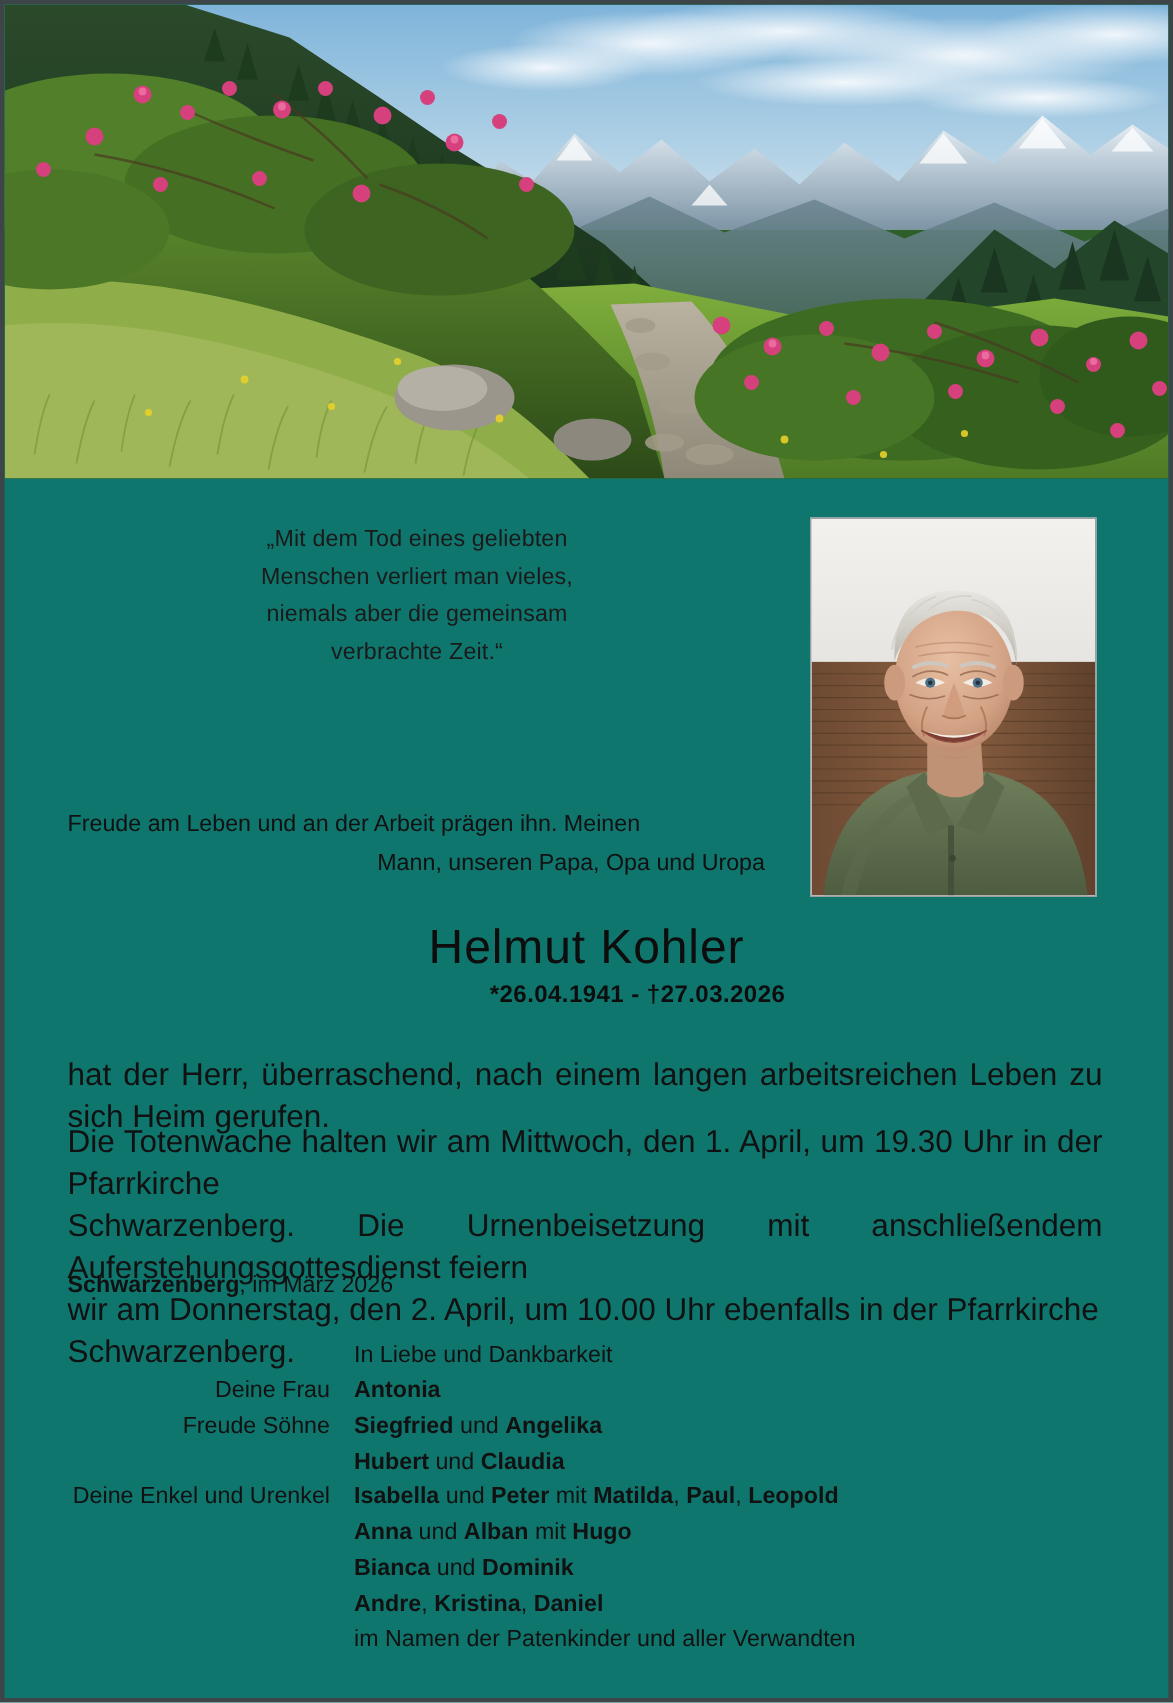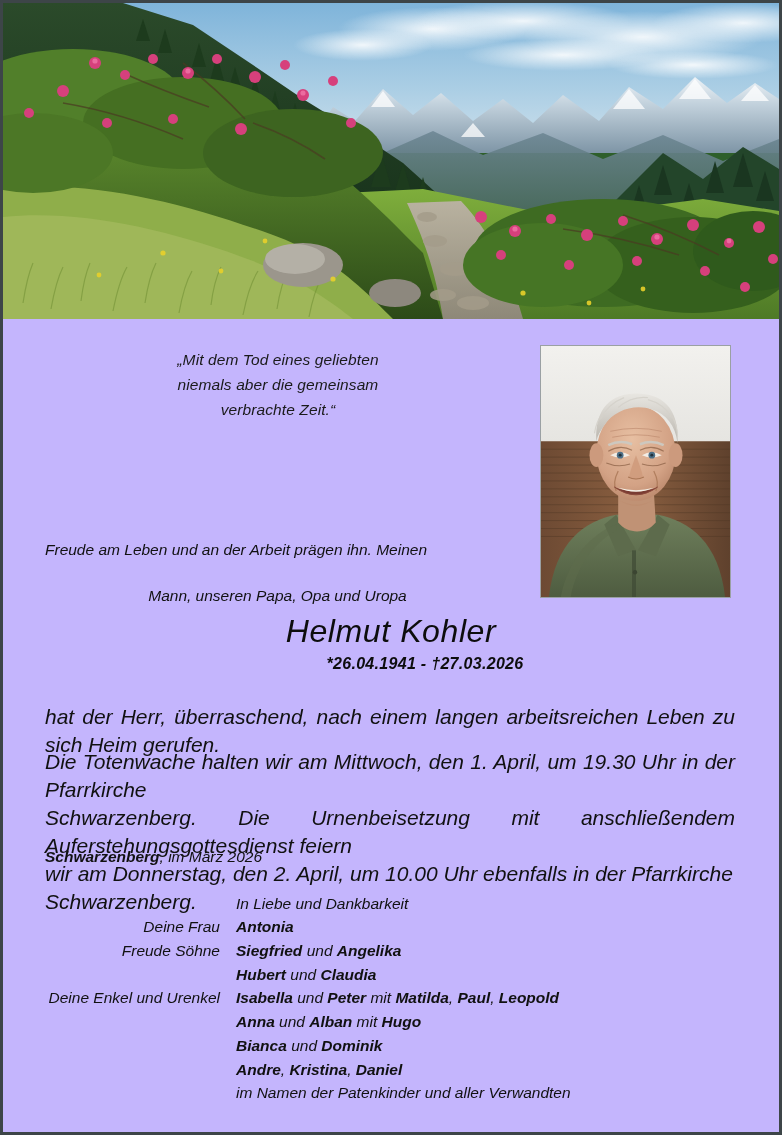--- a/index.html
+++ b/index.html
@@ -10,24 +10,23 @@
   body {
     font-family: "Liberation Sans", sans-serif;
     -webkit-font-smoothing: antialiased;
   }
 
   .card {
     position: relative;
     width: 782px;
     height: 1135px;
     box-sizing: border-box;
-    background: #c4b5fd;
+    background: #0f766e;
     border: 3px solid #3d4548;
     overflow: hidden;
-    font-style: italic;
   }
 
   
   .hero {
     position: absolute;
     left: 0;
     top: 0;
     width: 776px;
     height: 316px;
     overflow: hidden;
@@ -67,21 +66,21 @@
   .intro {
     position: absolute;
     left: 42px;
     top: 534px;
     width: 465px;
     font-size: 15.5px;
     line-height: 26px;
     color: #111;
     text-align: justify;
   }
-  .intro .l2 { text-align: center; margin-top: 20px; }
+  .intro .l2 { text-align: right; }
 
   
   .name {
     position: absolute;
     left: 0;
     top: 610px;
     width: 776px;
     text-align: center;
     font-size: 32px;
     font-weight: 400;
@@ -352,20 +351,21 @@
         <circle cx="586" cy="300" r="2.4"></circle>
           <circle cx="640" cy="286" r="2.4"></circle>
       </g>
 
       <rect x="0" y="0" width="776" height="316" fill="none"></rect>
     </svg>
   </div>
 
   <div class="quote">
     <div>„Mit dem Tod eines geliebten</div>
+    <div>Menschen verliert man vieles,</div>
     <div>niemals aber die gemeinsam</div>
     <div>verbrachte Zeit.“</div>
   </div>
 
   <div class="portrait">
     <svg viewBox="0 0 191 253" preserveAspectRatio="none">
       <defs>
         <linearGradient id="wallg" x1="0" y1="0" x2="0" y2="1">
           <stop offset="0%" stop-color="#f2f1ee"></stop>
           <stop offset="100%" stop-color="#e6e5e1"></stop>

